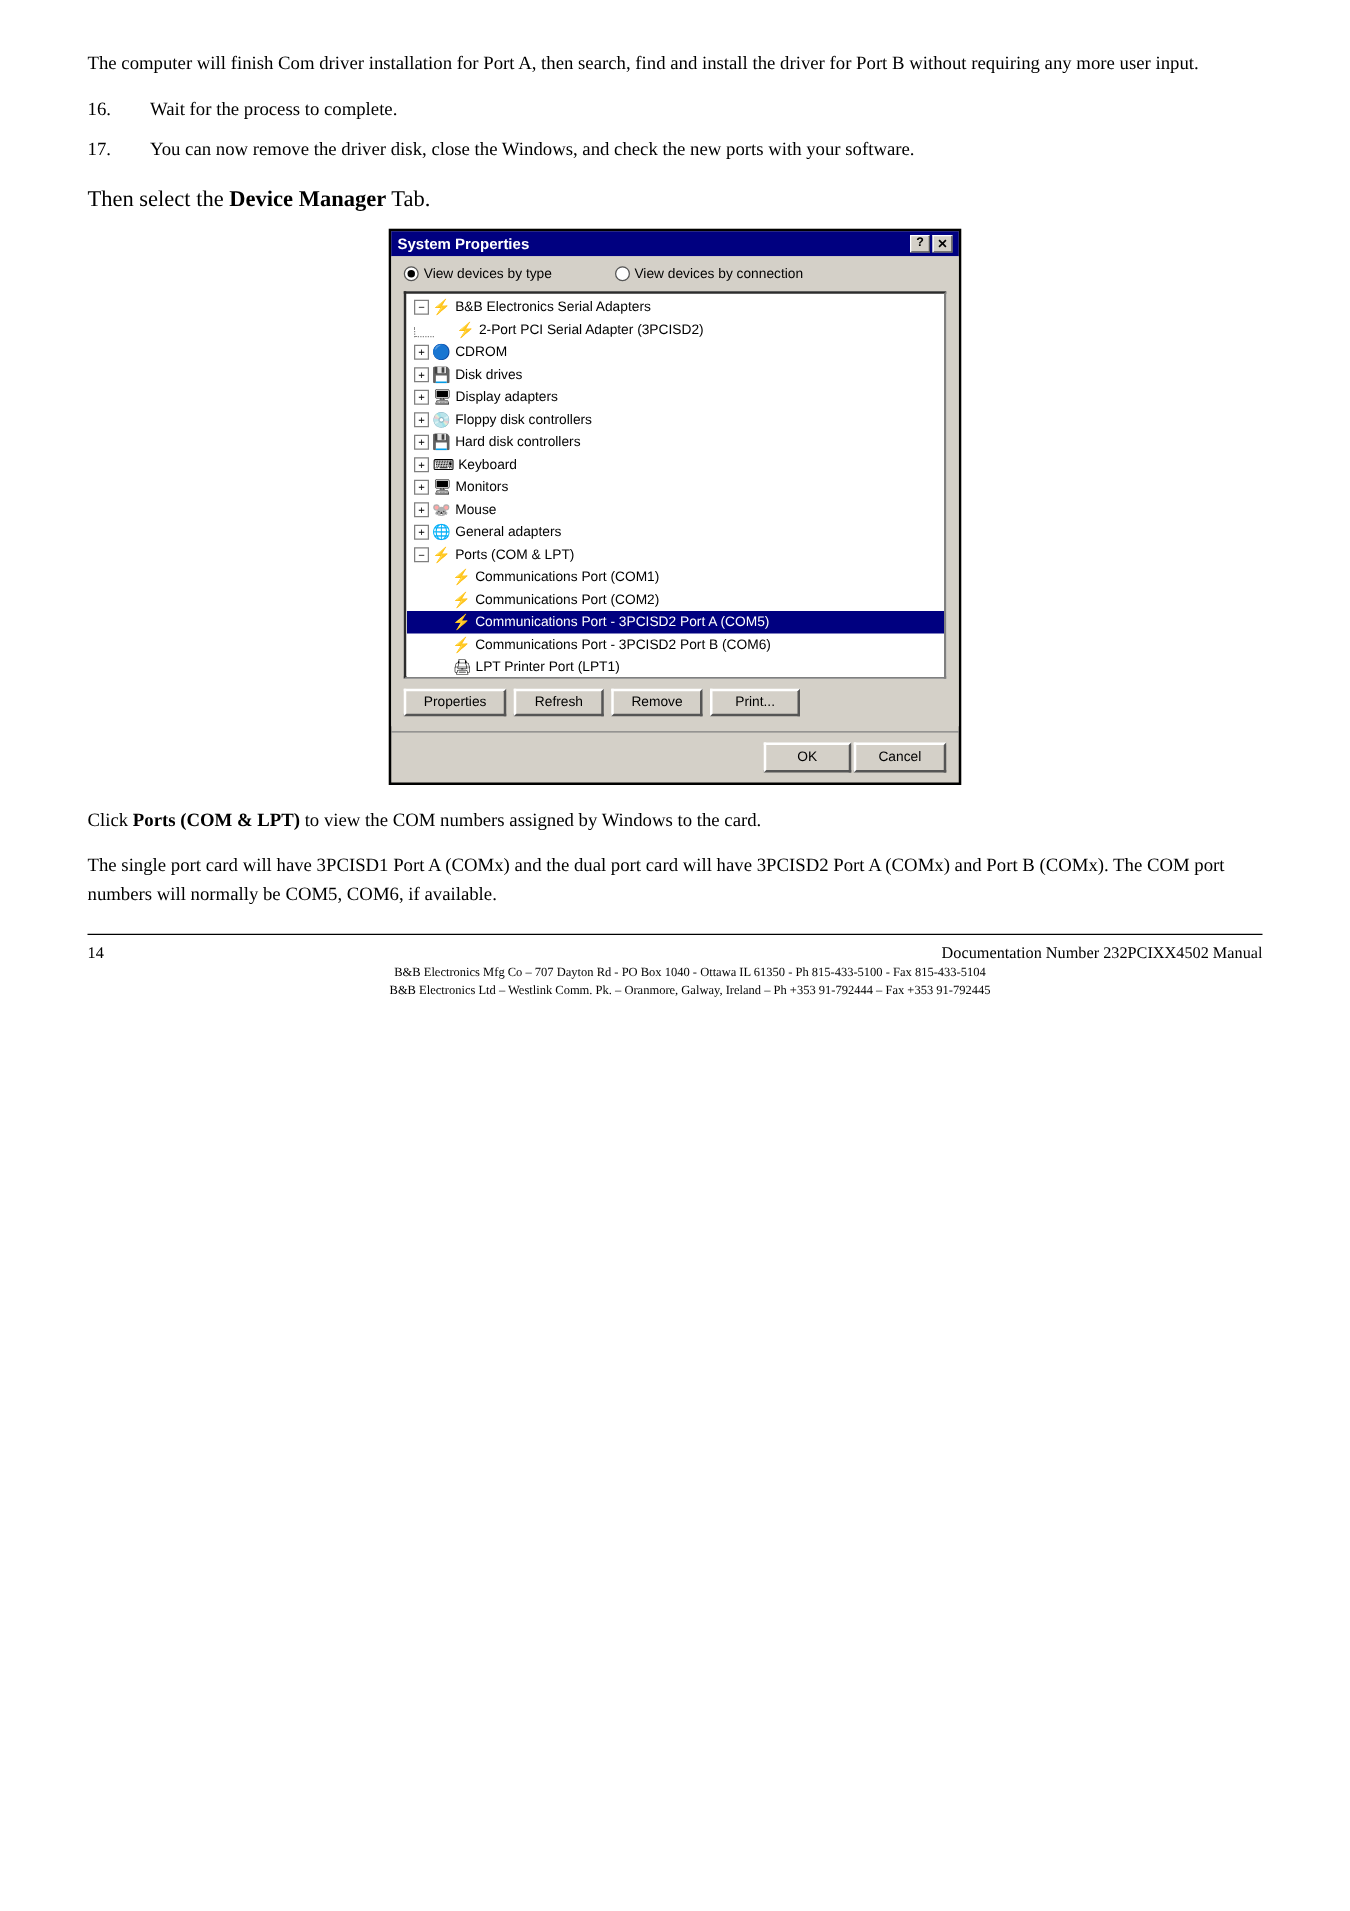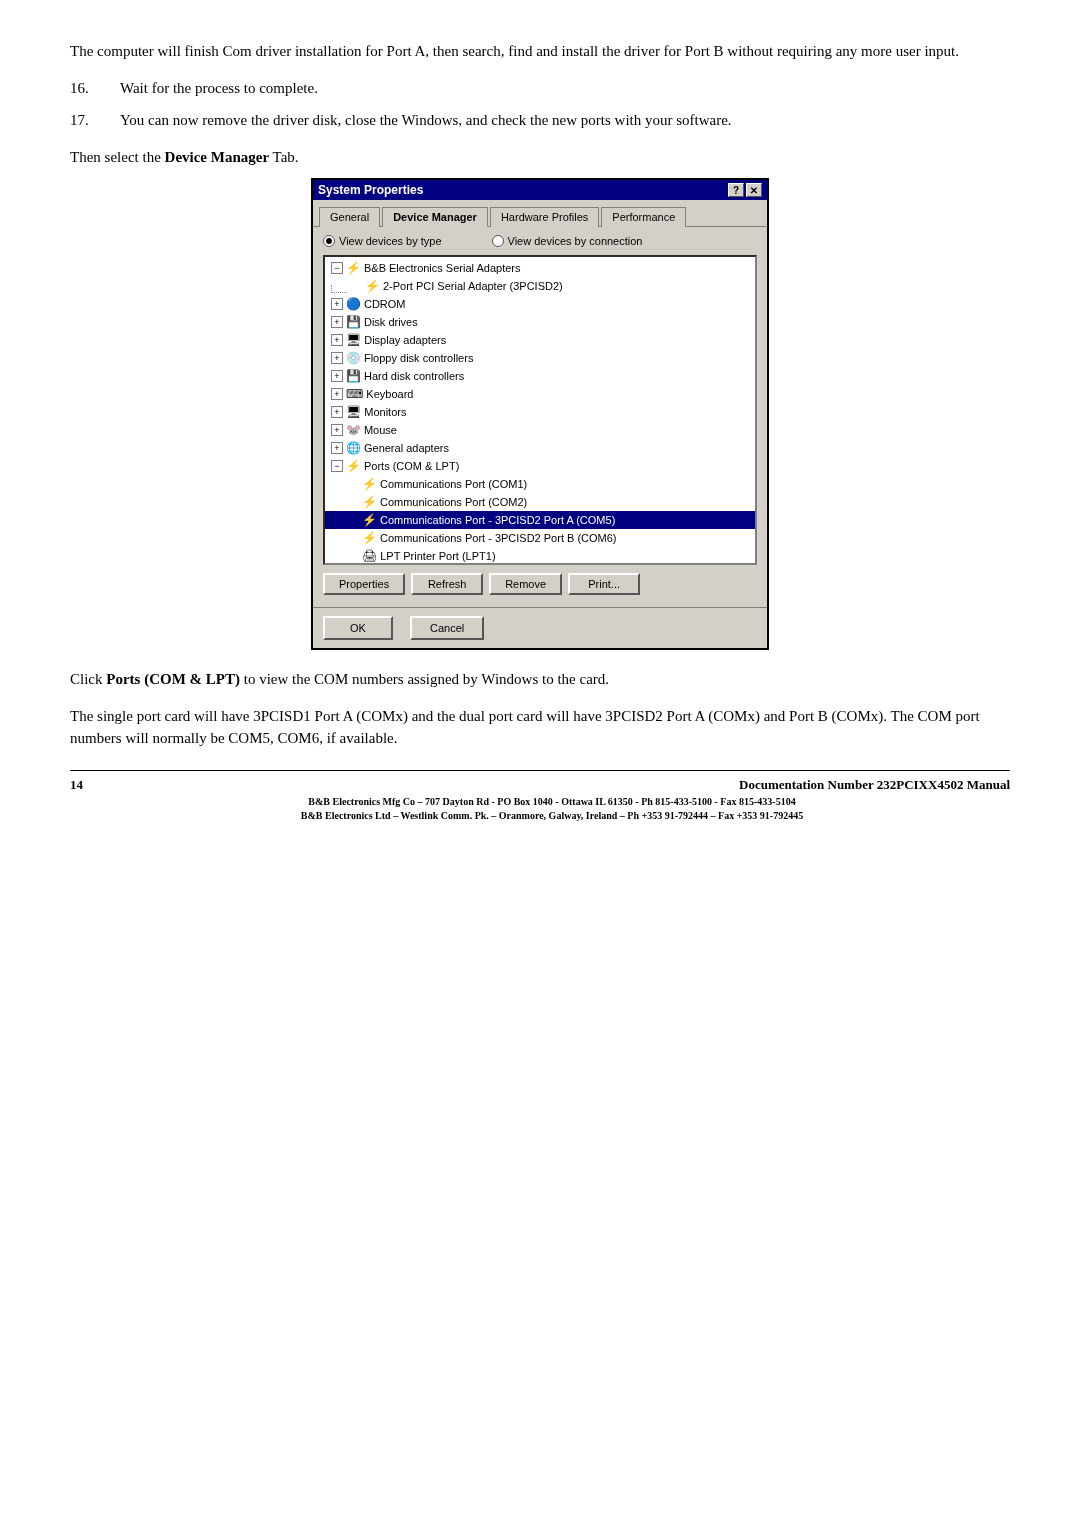--- a/index.html
+++ b/index.html
@@ -26,21 +26,21 @@
       line-height: 1.5;
     }
     .list-num {
       min-width: 50px;
       font-size: 15px;
     }
     .list-content {
       flex: 1;
     }
     .then-text {
-      font-size: 15px;
+      font-size: 18px;
       line-height: 1.5;
       margin: 14px 0 10px 0;
     }
     
     .dialog {
       border: 2px solid #000;
       background: #d4d0c8;
       width: 458px;
       margin: 0 auto 18px auto;
       font-family: Arial, sans-serif;
@@ -201,23 +201,23 @@
       border-right-color: #555;
       border-bottom-color: #555;
       padding: 3px 14px;
       font-size: 11px;
       font-family: Arial, sans-serif;
       cursor: pointer;
       min-width: 72px;
     }
     .dialog-footer {
       display: flex;
-      justify-content: flex-start;
+      justify-content: flex-end;
       padding: 8px 10px;
-      gap: 17px;
+      gap: 2px;
       border-top: 1px solid #808080;
       margin-top: 4px;
     }
     .footer-btn {
       background: #d4d0c8;
       border: 2px solid #fff;
       border-right-color: #555;
       border-bottom-color: #555;
       padding: 4px 18px;
       font-size: 11px;
@@ -230,21 +230,20 @@
       line-height: 1.5;
       margin-bottom: 14px;
     }
     .footer-bar {
       border-top: 1px solid #000;
       margin-top: 20px;
       padding: 6px 0 0 0;
       display: flex;
       flex-direction: column;
       align-items: center;
-      font-weight: bold;
     }
     .footer-page-line {
       display: flex;
       justify-content: space-between;
       width: 100%;
       font-size: 13px;
       font-family: Times New Roman, serif;
       margin-bottom: 2px;
     }
     .footer-small {
@@ -278,26 +277,20 @@
 
   <div class="dialog">
     <div class="dialog-titlebar">
       <span>System Properties</span>
       <div class="dialog-titlebar-btns">
         <div class="titlebar-btn">?</div>
         <div class="titlebar-btn">✕</div>
       </div>
     </div>
 
-    <div class="dialog-tabs">
-      <div class="tab">General</div>
-      <div class="tab active">Device Manager</div>
-      <div class="tab">Hardware Profiles</div>
-      <div class="tab">Performance</div>
-    </div>
 
     <div class="dialog-body">
       <div class="radio-row">
         <div class="radio-option">
           <div class="radio-circle">
             <div class="radio-dot"></div>
           </div>
           <span>View devices by type</span>
         </div>
         <div class="radio-option">

